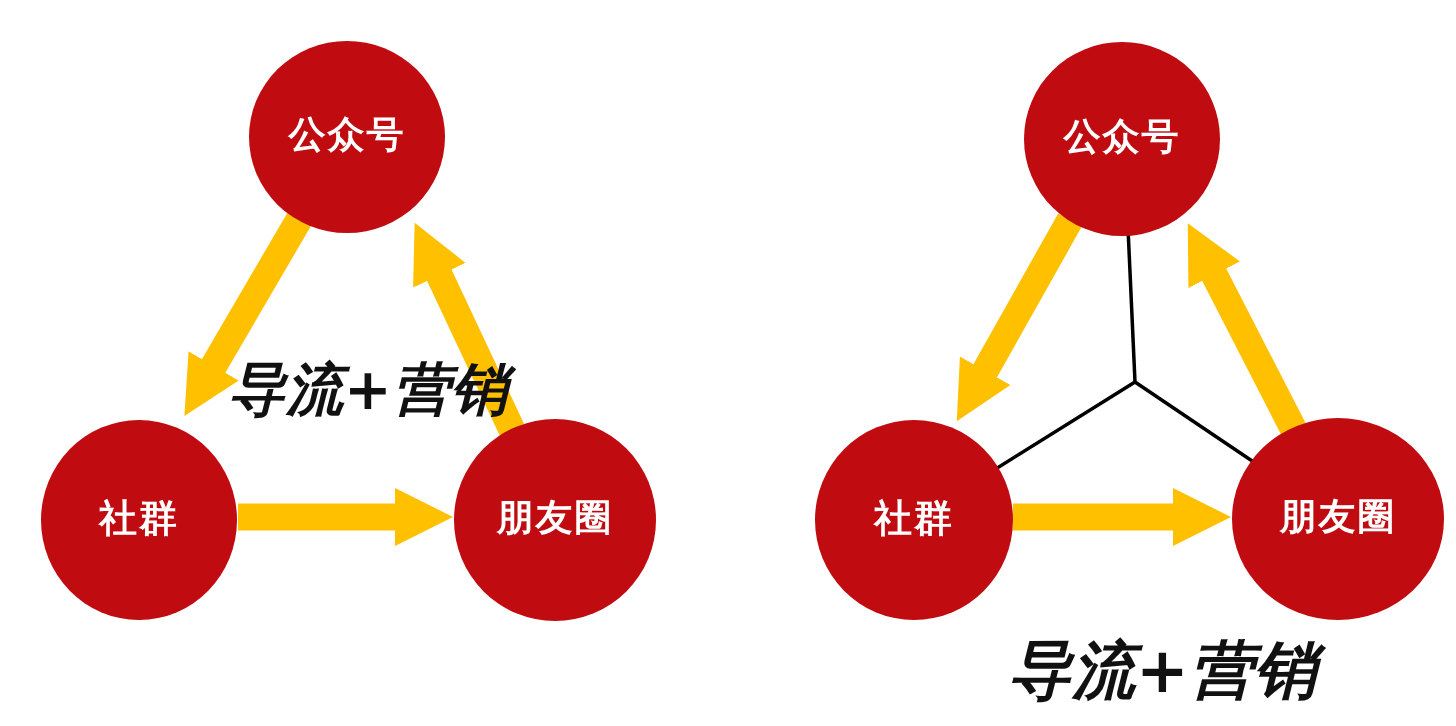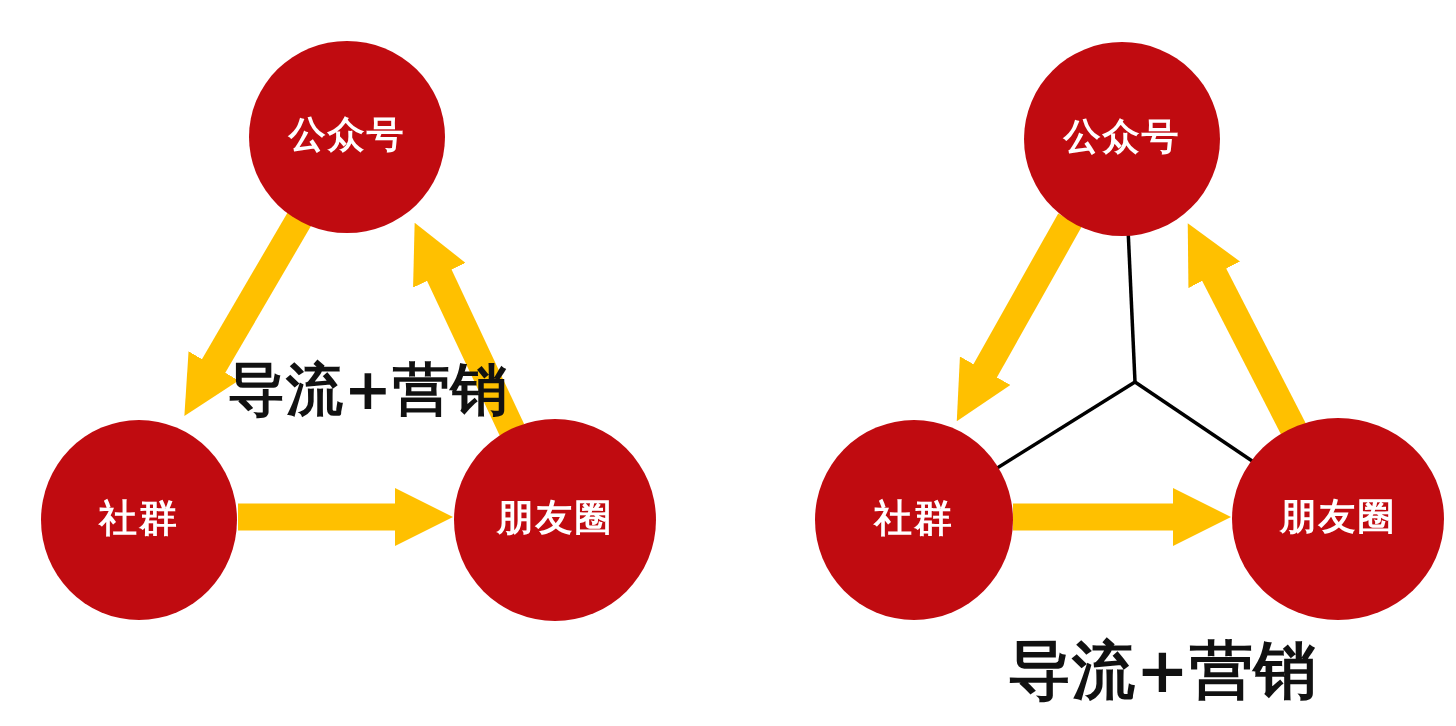--- a/index.html
+++ b/index.html
@@ -21,21 +21,21 @@
   
   .n-l-gzh{left:249px;top:41px;width:196px;height:192px;font-size:37px;}
   .n-l-sq {left:41px;top:420px;width:196px;height:200px;font-size:38px;}
   .n-l-pyq{left:454px;top:419px;width:202px;height:202px;font-size:37px;}
   
   .n-r-gzh{left:1024px;top:42px;width:196px;height:194px;font-size:37px;}
   .n-r-sq {left:815px;top:420px;width:198px;height:200px;font-size:38px;}
   .n-r-pyq{left:1232px;top:418px;width:212px;height:202px;font-size:37px;}
   .n-r-sph{left:1062px;top:312px;width:146px;height:140px;font-size:29px;}
   .caption{position:absolute;color:var(--caption-black);font-weight:900;
-    white-space:nowrap;letter-spacing:1px;}
+    white-space:nowrap;letter-spacing:1px;font-style:italic;}
   .caption-left{left:228px;top:352px;width:258px;font-size:57px;text-align:center;}
   .caption-right{left:1008px;top:628px;width:286px;font-size:63px;text-align:center;}
 </style>
 </head>
 <body>
 
 <div class="canvas">
 
   <svg class="layer" viewBox="0 0 1456 726">
     <defs>

